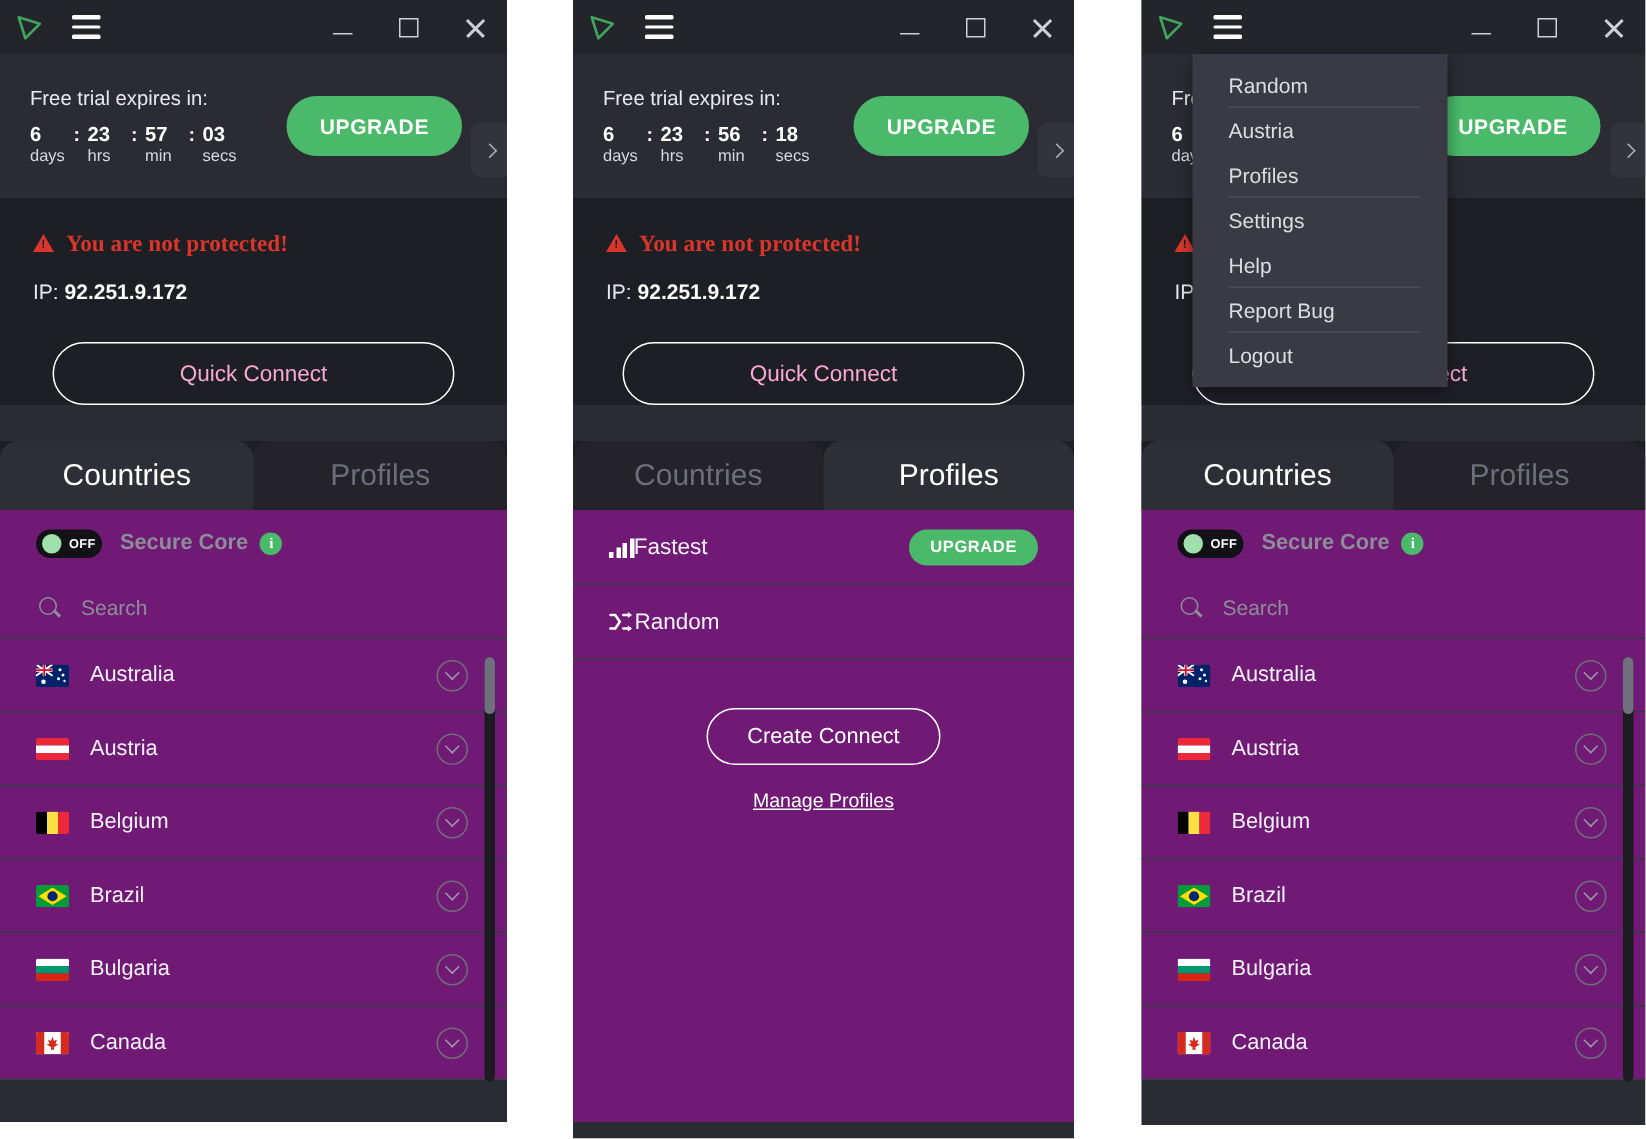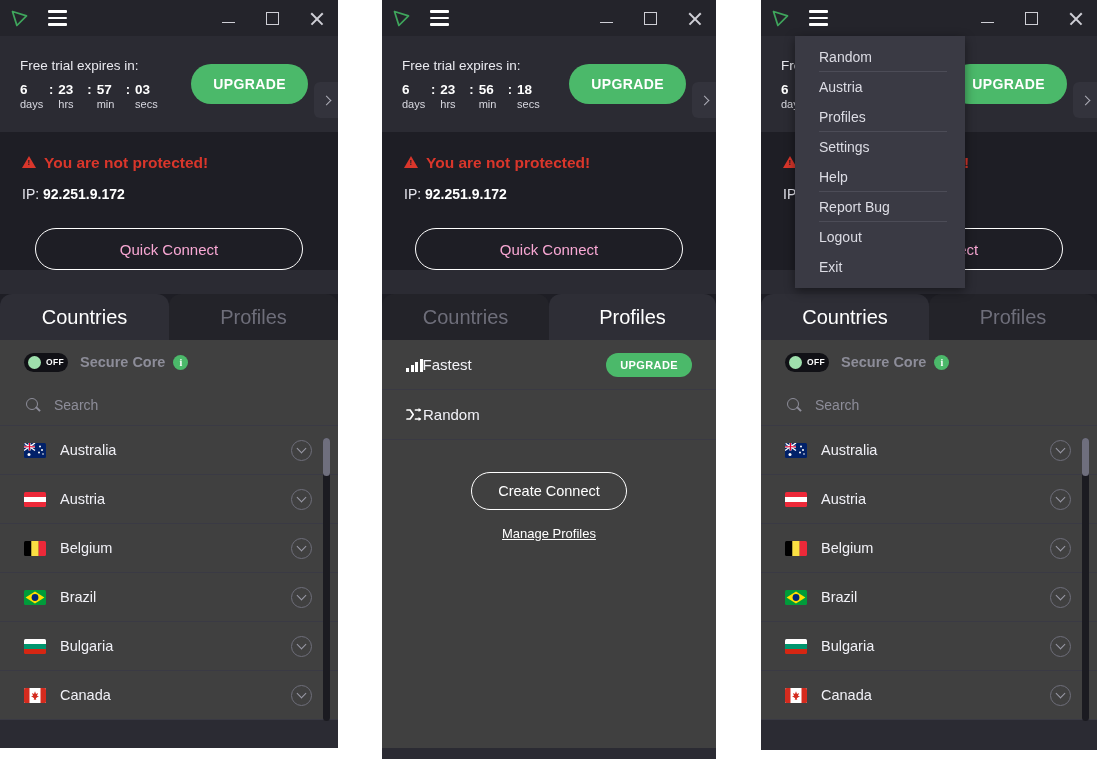--- a/index.html
+++ b/index.html
@@ -73,42 +73,42 @@
   .chev-r { width: 7px; height: 7px; border-right: 1.7px solid #aeaeb8; border-top: 1.7px solid #aeaeb8; transform: rotate(45deg); }
 
   
   .status { background: #1e1e25; padding: 22px 0 0 0; }
   .status-line { display: flex; align-items: center; padding-left: 22px; margin-bottom: 14px; }
   .warn-tri {
     width: 0; height: 0; border-left: 7px solid transparent; border-right: 7px solid transparent;
     border-bottom: 12px solid #d9362b; margin-right: 8px; position: relative; top: -1px;
   }
   .warn-tri:after { content: "!"; position: absolute; left: -1.5px; top: 2px; font-size: 8px; color: #1e1e25; font-weight: bold; }
-  .not-protected { color: #d9362b; font-size: 15.5px; font-weight: bold; }
+  .not-protected { color: #d9362b; font-size: 15.5px; font-weight: bold; font-family: Liberation Serif, serif; }
   .ip-line { padding-left: 22px; font-size: 14px; color: #e6e6ee; margin-bottom: 26px; }
   .ip-line b { font-weight: bold; color: #ffffff; }
   .quick-connect {
     display: block; margin: 16px auto 24px auto; width: 268px; height: 42px;
     background: transparent; color: #f9a8d4; border: 1.5px solid #ffffff;
     border-radius: 21px; font-size: 15px; cursor: pointer;
     font-family: "Liberation Sans", sans-serif;
   }
 
   
   .tabs { display: flex; height: 46px; background: #1e1e25; }
   .tab {
     flex: 1; display: flex; align-items: center; justify-content: center;
     font-size: 20px; cursor: pointer; position: relative;
     border-top-left-radius: 12px; border-top-right-radius: 12px;
   }
   .tab.active { background: #2e2e36; color: #ffffff; z-index: 2; }
   .tab.inactive { background: #232329; color: #6e6e7a; }
 
   
-  .panel { background: #404040; position: relative; }
+  .panel { background: #701a75; position: relative; }
 
   .securecore-row { display: flex; align-items: center; height: 44px; padding-left: 24px; }
   .toggle {
     width: 44px; height: 19px; background: #111116; border-radius: 10px;
     display: flex; align-items: center; padding: 0 4px; cursor: pointer;
   }
   .toggle .knob { width: 13px; height: 13px; border-radius: 50%; background: #9fe0ad; }
   .toggle .lbl { font-size: 8.5px; font-weight: bold; color: #ffffff; margin-left: 5px; letter-spacing: .3px; }
   .sc-label { margin-left: 12px; font-size: 14.5px; font-weight: bold; color: #8d8d99; }
   .info-icon {
@@ -668,17 +668,16 @@
     </div>
 
     <div class="menu">
       <div class="menu-item sep">Random</div>
       <div class="menu-item">Austria</div>
       <div class="menu-item sep">Profiles</div>
       <div class="menu-item">Settings</div>
       <div class="menu-item sep">Help</div>
       <div class="menu-item sep">Report Bug</div>
       <div class="menu-item">Logout</div>
-      <div class="menu-item">Exit</div>
     </div>
   </div>
 
 </div>
 
 </body></html>

